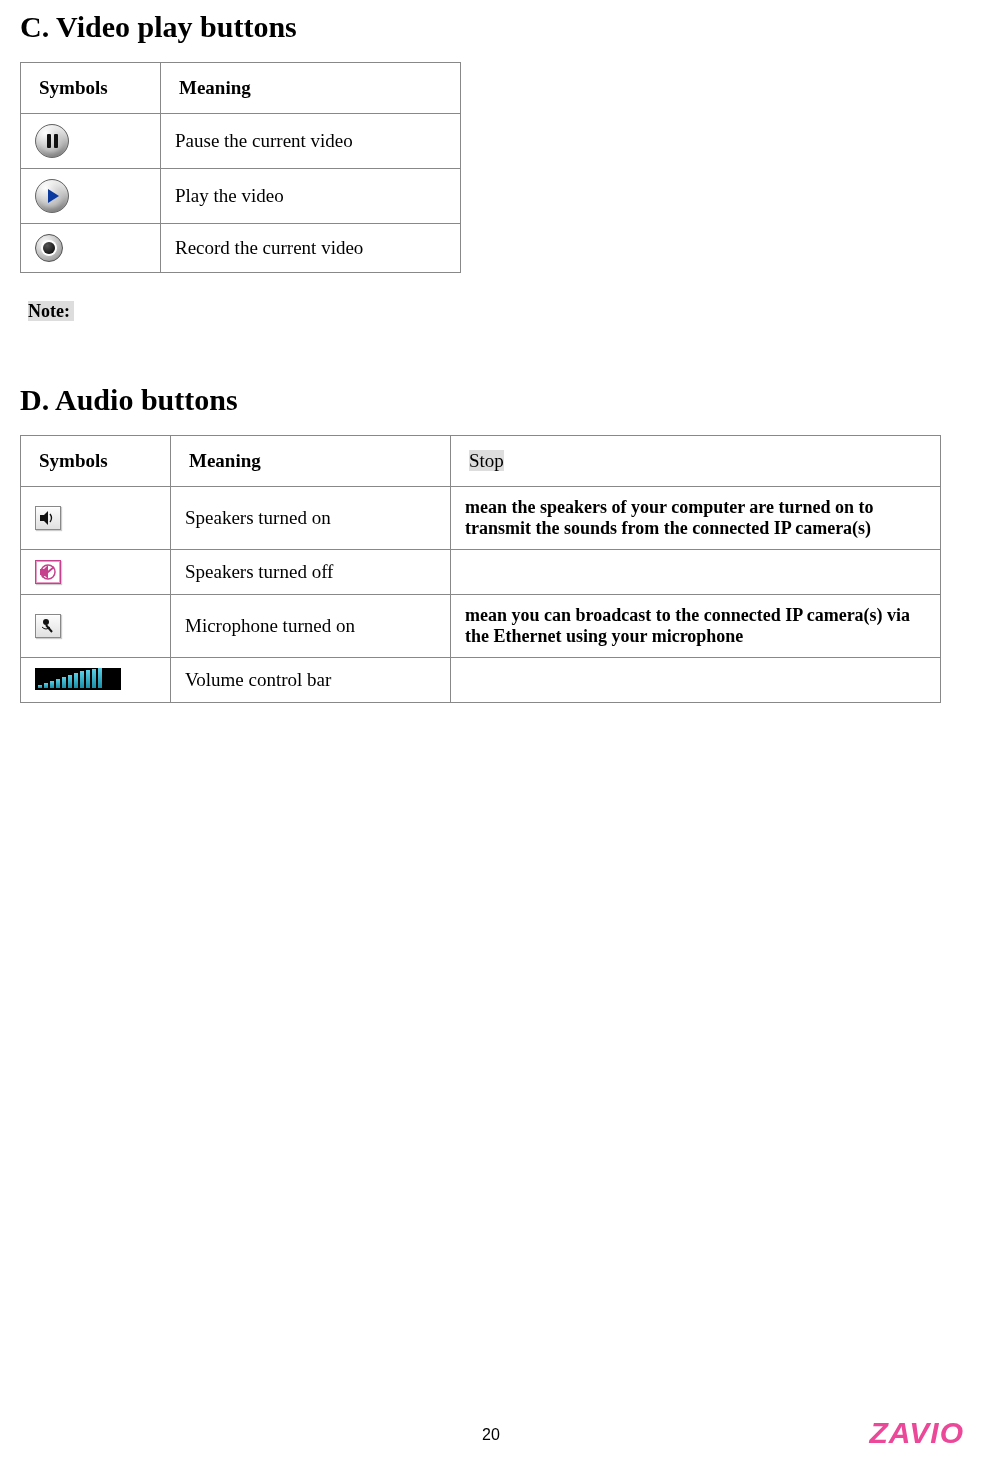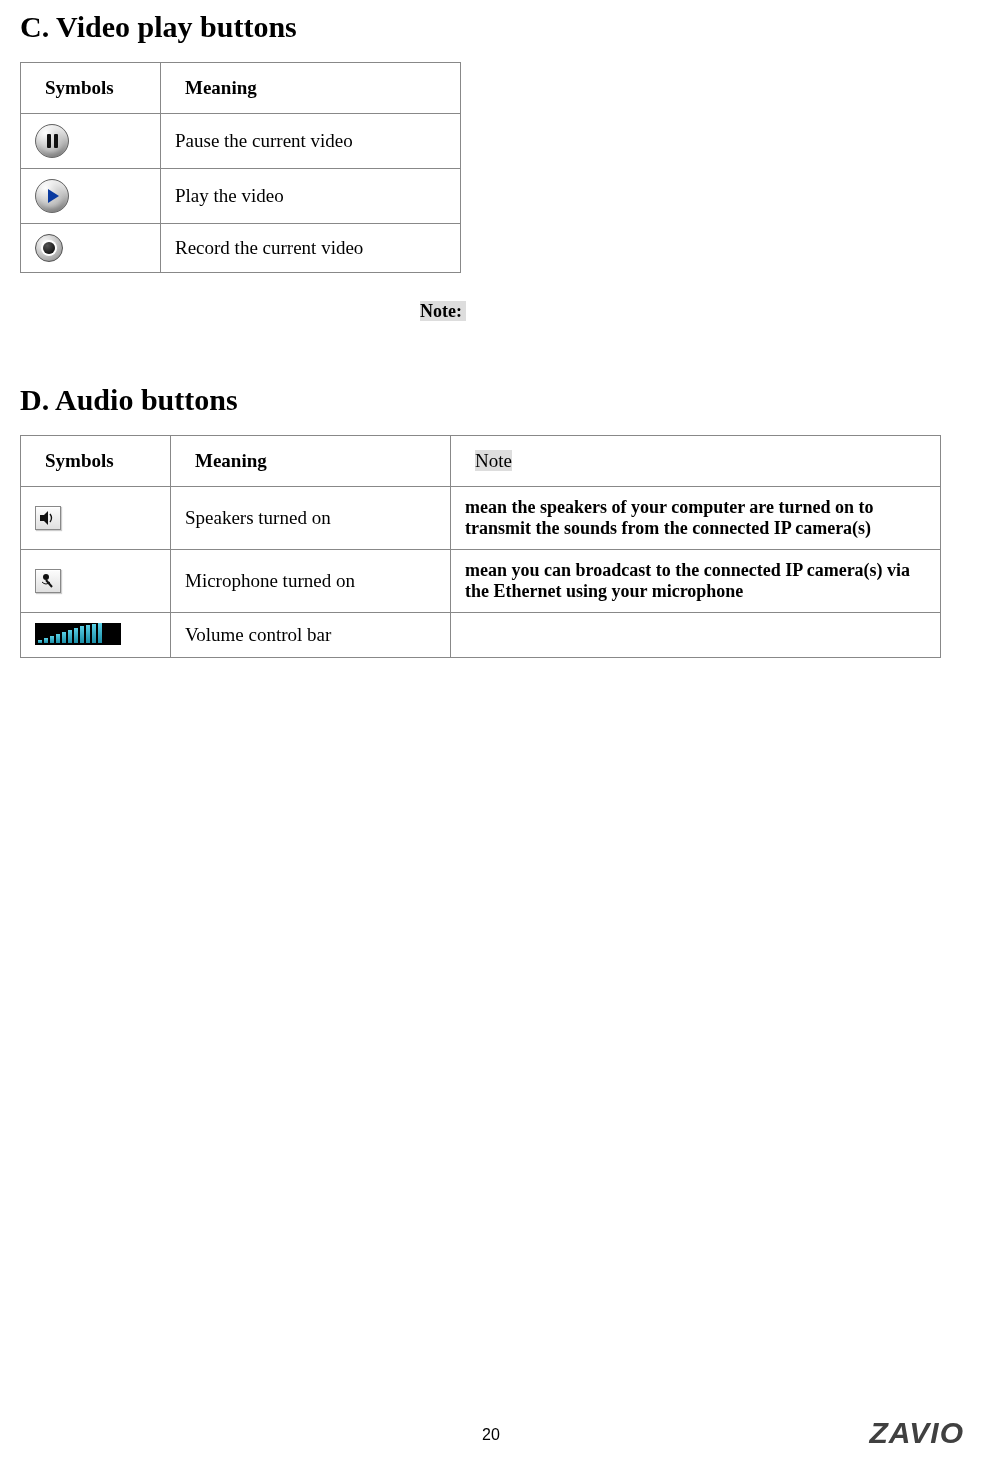--- a/index.html
+++ b/index.html
@@ -25,30 +25,30 @@
   table.symbols-table th,
   table.symbols-table td {
     border: 1px solid #888;
     vertical-align: middle;
     padding: 10px 14px;
     text-align: left;
   }
   table.symbols-table th {
     font-weight: bold;
     font-size: 19px;
-    padding: 14px 24px;
+    padding: 14px 18px;
   }
   .col-sym { width: 140px; text-align: center; }
   .col-mean-a { width: 300px; font-size: 19px; }
   .col-sym-b { width: 150px; text-align: center; }
   .col-mean-b { width: 280px; font-size: 19px; }
   .col-note-b { width: 490px; font-size: 18px; font-weight: bold; }
   .col-note-b.header { font-weight: normal; font-size: 19px; }
   .note-highlight { background: #ddd; display: inline; font-weight: normal; }
-  .note-block { margin: 0 0 60px 8px; font-size: 18px; font-weight: bold; max-width: 830px; line-height: 1.35; text-align: center; }
+  .note-block { margin: 0 0 60px 8px; font-size: 18px; font-weight: bold; max-width: 830px; line-height: 1.35; }
   .note-label { background: #ddd; font-weight: bold; padding: 0 4px 0 0; }
   .icon-cell { padding: 14px 0; }
   .icon-wrap { display: inline-flex; align-items: center; justify-content: center; }
 
   
   .round-btn {
     width: 34px; height: 34px; border-radius: 50%;
     background: radial-gradient(circle at 30% 25%, #fff 0%, #e8e8e8 18%, #c0c0c0 55%, #777 100%);
     border: 1px solid #666;
     display: inline-flex; align-items: center; justify-content: center;
@@ -100,21 +100,21 @@
     font-size: 16px;
   }
   .brand {
     position: absolute;
     bottom: 14px;
     right: 18px;
     font-family: "Arial Black", Arial, sans-serif;
     font-weight: 900;
     font-size: 30px;
     letter-spacing: 1px;
-    color: #404040;
+    color: #ec4899;
     font-style: italic;
   }
   .taller td { padding-top: 18px; padding-bottom: 18px; }
 </style>
 </head>
 <body>
 
 <h2 class="section-heading">C. Video play buttons</h2>
 
 <table class="symbols-table">
@@ -159,33 +159,46 @@
   <span class="note-label">Note:</span><br>
 </div>
 
 <h2 class="section-heading">D. Audio buttons</h2>
 
 <table class="symbols-table">
   <tbody>
       <tr>
     <th class="col-sym-b">Symbols</th>
     <th class="col-mean-b">Meaning</th>
-    <th class="col-note-b header"><span class="note-highlight">Note</span></th>
+    <th class="col-note-b header"><span class="note-highlight">Stop</span></th>
   </tr>
   <tr>
     <td class="col-sym-b icon-cell">
       <span class="square-btn">
         <svg width="16" height="14" viewBox="0 0 16 14">
               <polygon points="0,4 4,4 8,0 8,14 4,10 0,10" fill="#111"></polygon>
               <path d="M10 3 Q13 7 10 11" stroke="#111" stroke-width="1.3" fill="none"></path>
             </svg>
       </span>
     </td>
     <td class="col-mean-b">Speakers turned on</td>
     <td class="col-note-b">mean the speakers of your computer are turned on to transmit the sounds from the connected IP camera(s)</td>
+  </tr>
+  <tr>
+    <td class="col-sym-b icon-cell">
+      <span class="square-btn pink">
+        <svg width="18" height="16" viewBox="0 0 18 16">
+              <polygon points="1,5 5,5 9,1 9,15 5,11 1,11" fill="#c6418d"></polygon>
+              <circle cx="9" cy="8" r="7" stroke="#c6418d" stroke-width="1.5" fill="none"></circle>
+              <line x1="3" y1="13" x2="15" y2="3" stroke="#c6418d" stroke-width="1.8"></line>
+            </svg>
+      </span>
+    </td>
+    <td class="col-mean-b">Speakers turned off</td>
+    <td class="col-note-b"></td>
   </tr>
   <tr>
     <td class="col-sym-b icon-cell">
       <span class="square-btn">
         <svg class="mic-svg" viewBox="0 0 14 16">
               <circle cx="5" cy="4" r="3" fill="#111"></circle>
               <path d="M5 7 L11 14" stroke="#111" stroke-width="2"></path>
               <path d="M1 9 Q5 13 9 9" stroke="#111" stroke-width="1" fill="none"></path>
             </svg>
       </span>

